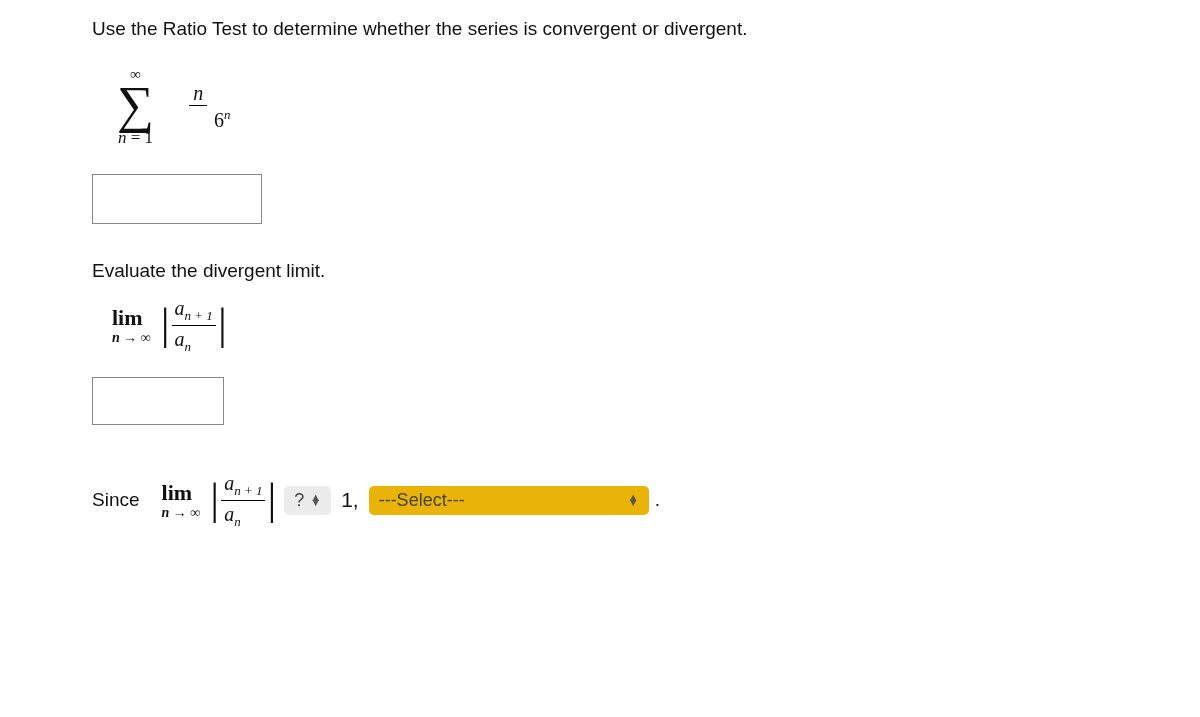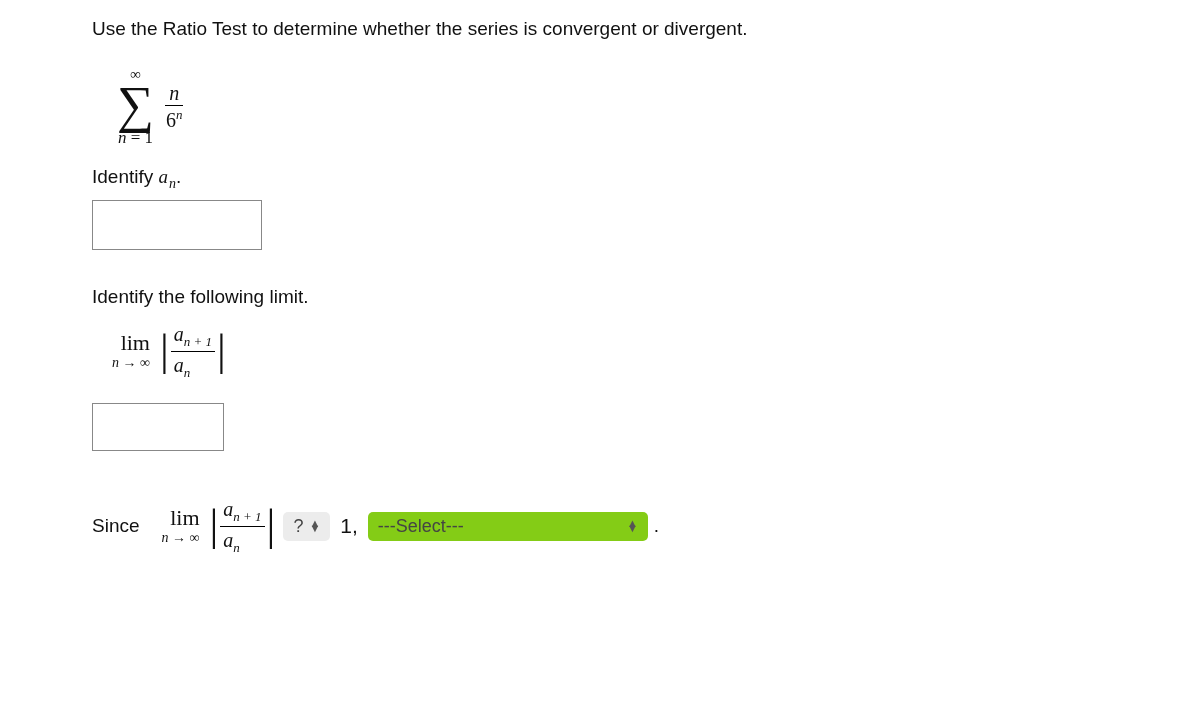--- a/index.html
+++ b/index.html
@@ -52,20 +52,21 @@
     margin-left: 8px;
     font-style: italic;
     font-size: 20px;
   }
   .frac .num {
     padding: 0 4px 2px 4px;
     border-bottom: 1.5px solid #000;
   }
   .frac .den {
     padding: 2px 4px 0 4px;
+    margin-left: 48px;
   }
   .supn {
     font-style: italic;
     font-size: 13px;
     vertical-align: super;
   }
   .sub {
     font-style: italic;
     font-size: 14px;
     vertical-align: sub;
@@ -88,23 +89,24 @@
   }
   .lim-expr {
     display: inline-flex;
     align-items: center;
     font-family: 'Times New Roman', serif;
     font-size: 20px;
   }
   .lim-block {
     display: inline-flex;
     flex-direction: column;
-    align-items: flex-end;
+    align-items: flex-start;
     line-height: 1.1;
     margin-right: 8px;
+    font-weight: bold;
   }
   .lim-top {
     font-size: 22px;
   }
   .lim-bot {
     font-size: 14px;
     font-style: italic;
   }
   .abs-bar {
     font-size: 44px;
@@ -160,21 +162,21 @@
     font-family: Verdana, sans-serif;
     font-size: 18px;
     color: #444;
     gap: 6px;
     cursor: pointer;
   }
   .select-pill {
     display: inline-flex;
     align-items: center;
     justify-content: space-between;
-    background: #84cc16;
+    background: #eab308;
     border-radius: 5px;
     padding: 4px 10px;
     font-family: Verdana, sans-serif;
     font-size: 18px;
     color: #444;
     width: 260px;
     cursor: pointer;
   }
   .chev {
     display: inline-flex;
@@ -211,27 +213,24 @@
       </span>
     </span>
     <span class="frac">
       <span class="num">n</span>
       <span class="den">
         <span style="font-style:normal">6</span><span class="supn">n</span>
       </span>
     </span>
   </div>
 
-  <div class="ident">
-    <span>Identify </span><span class="ital">a</span><span class="ital sub">n</span><span>.</span>
-  </div>
 
   <div class="answer-box"></div>
 
-  <div class="eval-heading">Identify the following limit.</div>
+  <div class="eval-heading">Evaluate the divergent limit.</div>
 
   <div class="indent-lim">
     <span class="lim-expr">
       <span class="lim-block">
         <span class="lim-top">lim</span>
         <span class="lim-bot">
           <span>n</span><span style="font-style:normal"> → ∞</span>
         </span>
       </span>
       <span class="abs-bar">|</span>

